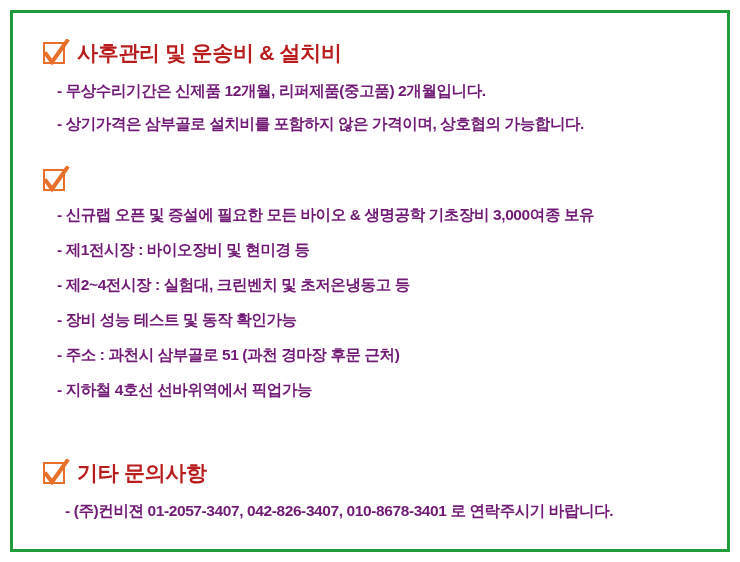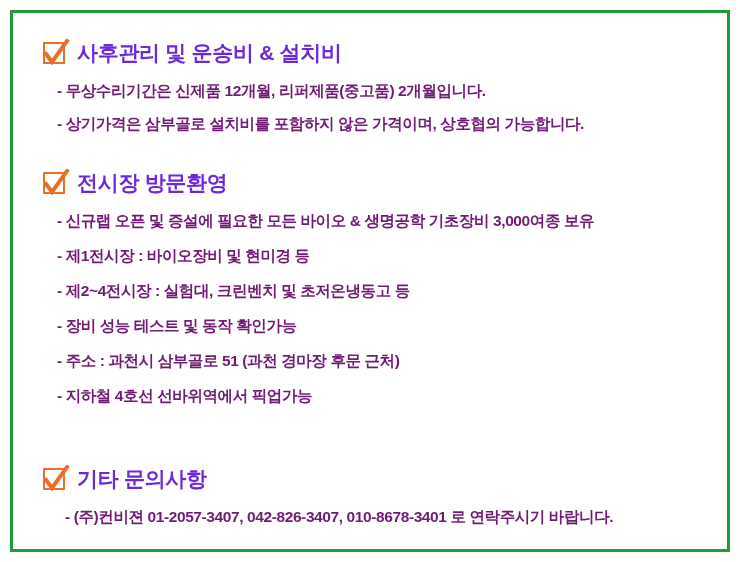--- a/index.html
+++ b/index.html
@@ -55,21 +55,21 @@
     background: #ffffff;
   }
   .check-icon svg {
     position: absolute;
     left: -3px;
     top: -5px;
   }
   .heading-text {
     font-size: 21px;
     font-weight: bold;
-    color: #6d28d9;
+    color: #b91c1c;
     letter-spacing: -0.3px;
   }
   .lines {
     margin: 0;
     padding: 0;
     list-style: none;
   }
   .line {
     font-size: 15.5px;
     color: #701a75;
@@ -114,21 +114,20 @@
 
     <div class="section-gap-large"></div>
 
     <div class="section block-2">
       <div class="heading">
         <span class="check-icon">
           <svg width="28" height="30" viewBox="0 0 28 30" aria-hidden="true">
             <path d="M4 15 L10 23 L25 2" stroke="#e8702a" stroke-width="4" fill="none" stroke-linecap="square"></path>
           </svg>
         </span>
-        <span class="heading-text">전시장 방문환영</span>
       </div>
       <ul class="lines">
         <li class="line">- 신규랩 오픈 및 증설에 필요한 모든 바이오 &amp; 생명공학 기초장비 3,000여종 보유</li>
         <li class="line">- 제1전시장 : 바이오장비 및 현미경 등</li>
         <li class="line">- 제2~4전시장 : 실험대, 크린벤치 및 초저온냉동고 등</li>
         <li class="line">- 장비 성능 테스트 및 동작 확인가능</li>
         <li class="line">- 주소 : 과천시 삼부골로 51 (과천 경마장 후문 근처)</li>
         <li class="line">- 지하철 4호선 선바위역에서 픽업가능</li>
       </ul>
     </div>

